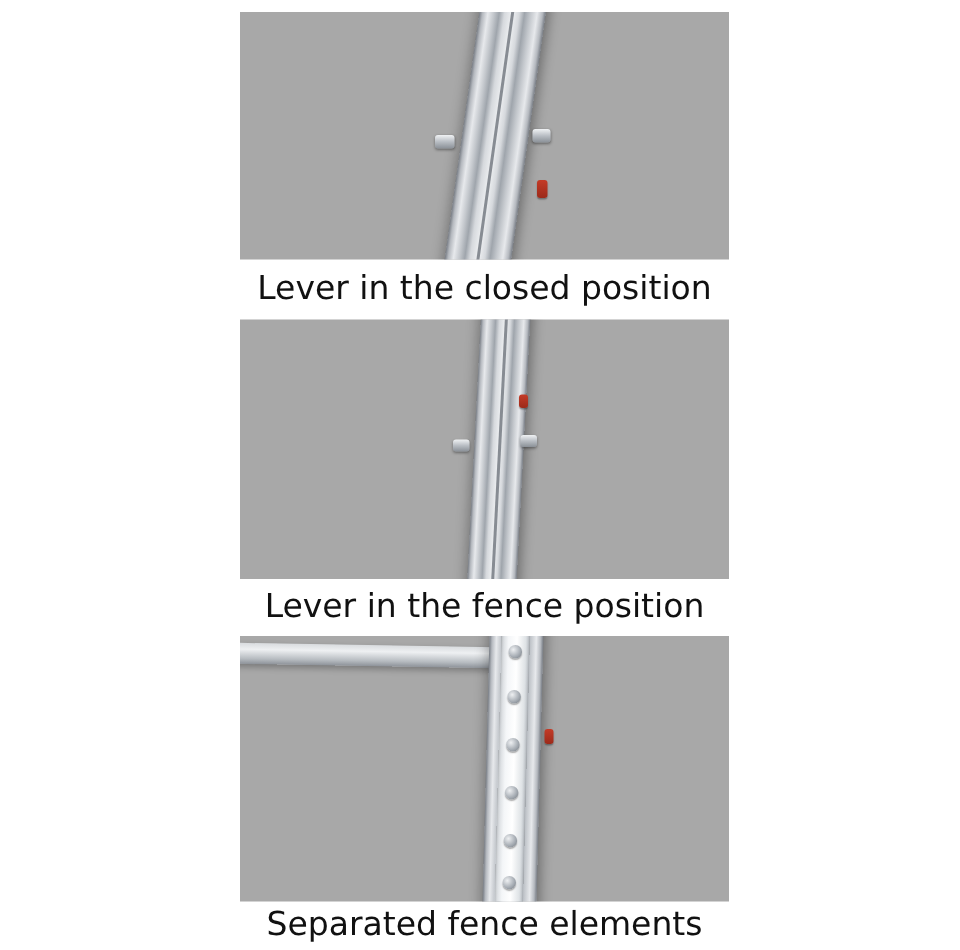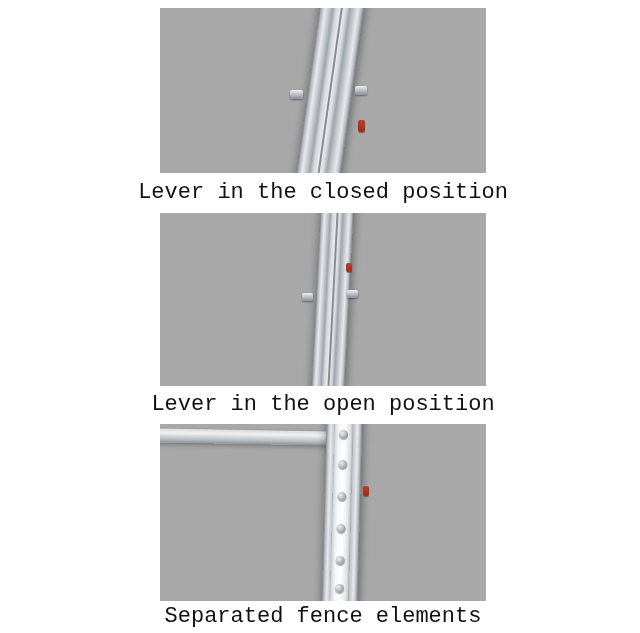--- a/index.html
+++ b/index.html
@@ -10,21 +10,21 @@
   }
   * { box-sizing: border-box; }
   html, body { margin: 0; padding: 0; }
   body {
     width: 640px; height: 633px;
     background: var(--page-bg, #fff);
     font-family: "DejaVu Sans", "Liberation Sans", sans-serif;
     position: relative; overflow: hidden;
   }
 
-  .figure { position: absolute; left: 160px; top: 8px; width: 326px; margin: 0; font-family: Liberation Mono, monospace; }
+  .figure { position: absolute; left: 160px; top: 8px; width: 326px; margin: 0; }
 
   .panel { width: 326px; }
 
   .canvas {
     position: relative; width: 326px;
     background: var(--canvas-bg, #a8a8a8);
     overflow: hidden;
   }
   .canvas-1 { height: 165px; }
   .canvas-2 { height: 173px; }
@@ -124,21 +124,21 @@
 
     <div class="panel">
       <div class="canvas canvas-2">
         <div class="rail rail-2">
           <span class="groove"></span>
         </div>
         <span class="pin p2-pin-left"></span>
         <span class="pin p2-pin-right"></span>
         <span class="red p2-red"></span>
       </div>
-      <figcaption class="caption cap-2">Lever in the open position</figcaption>
+      <figcaption class="caption cap-2">Lever in the fence position</figcaption>
     </div>
 
     <div class="panel">
       <div class="canvas canvas-3">
         <div class="hbar"></div>
         <div class="rail rail-3">
           <span class="channel">
             <span class="screw"></span>
             <span class="screw"></span>
             <span class="screw"></span>

